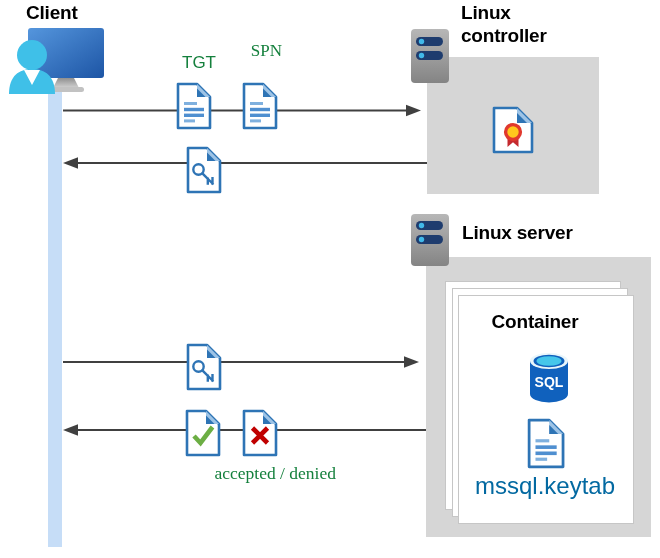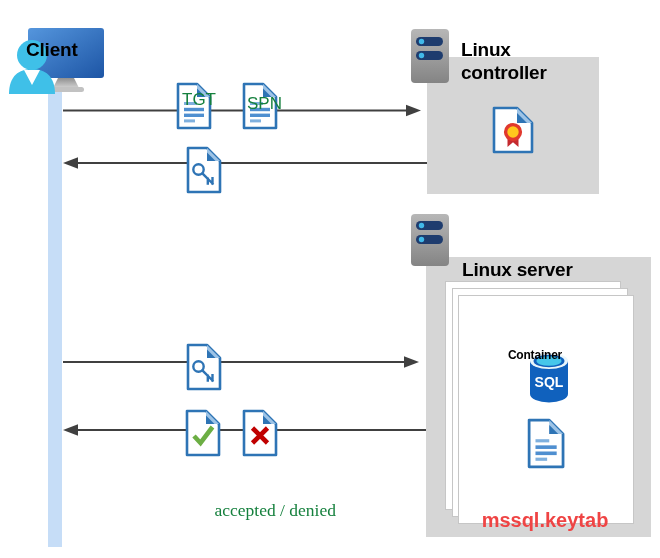--- a/index.html
+++ b/index.html
@@ -15,31 +15,31 @@
   .dc-box{left:427px;top:57px;width:172px;height:137px;}
   .linux-box{left:426px;top:257px;width:225px;height:280px;}
   
   .page{background:#ffffff;border:1px solid #c6c6c6;width:174px;height:227px;z-index:0;}
   .page-back{left:445px;top:281px;}
   .page-mid{left:452px;top:288px;}
   .page-front{left:458px;top:295px;}
   
   .gfx{left:0;top:0;z-index:1;}
   
-  .lbl{z-index:2;color:#000;margin-top:37px;}
+  .lbl{z-index:2;color:#000;}
   .title{font-weight:700;font-size:19px;line-height:1.2;letter-spacing:-0.2px;}
   .client-label{left:26px;top:2px;}
   .dc-label{left:461px;top:2px;width:120px;}
   .linux-label{left:462px;top:222px;white-space:nowrap;}
-  .container-label{left:458px;top:311px;width:154px;text-align:center;font-size:12px;}
+  .container-label{left:458px;top:311px;width:154px;text-align:center;font-size:19px;}
   .keytab-label{left:458px;top:472px;width:174px;text-align:center;
-    font-size:20px;font-weight:700;color:#ef4444;}
+    font-size:24px;font-weight:400;color:#0369a1;}
   .msg-lbl{font-size:17px;color:#15803d;text-align:right;}
   .tgt-label{left:172px;top:53px;width:44px;}
-  .spn-label{left:238px;top:57px;width:44px;}
+  .spn-label{left:238px;top:41px;width:44px;font-family:Liberation Serif, serif;}
   .accden-label{left:120px;top:463px;width:216px;font-size:17.5px;font-family:Liberation Serif, serif;}
 </style>
 </head>
 <body>
 
 <div class="canvas">
 
   <div class="abs lifeline"></div>
 
   <div class="abs graybox dc-box"></div>

